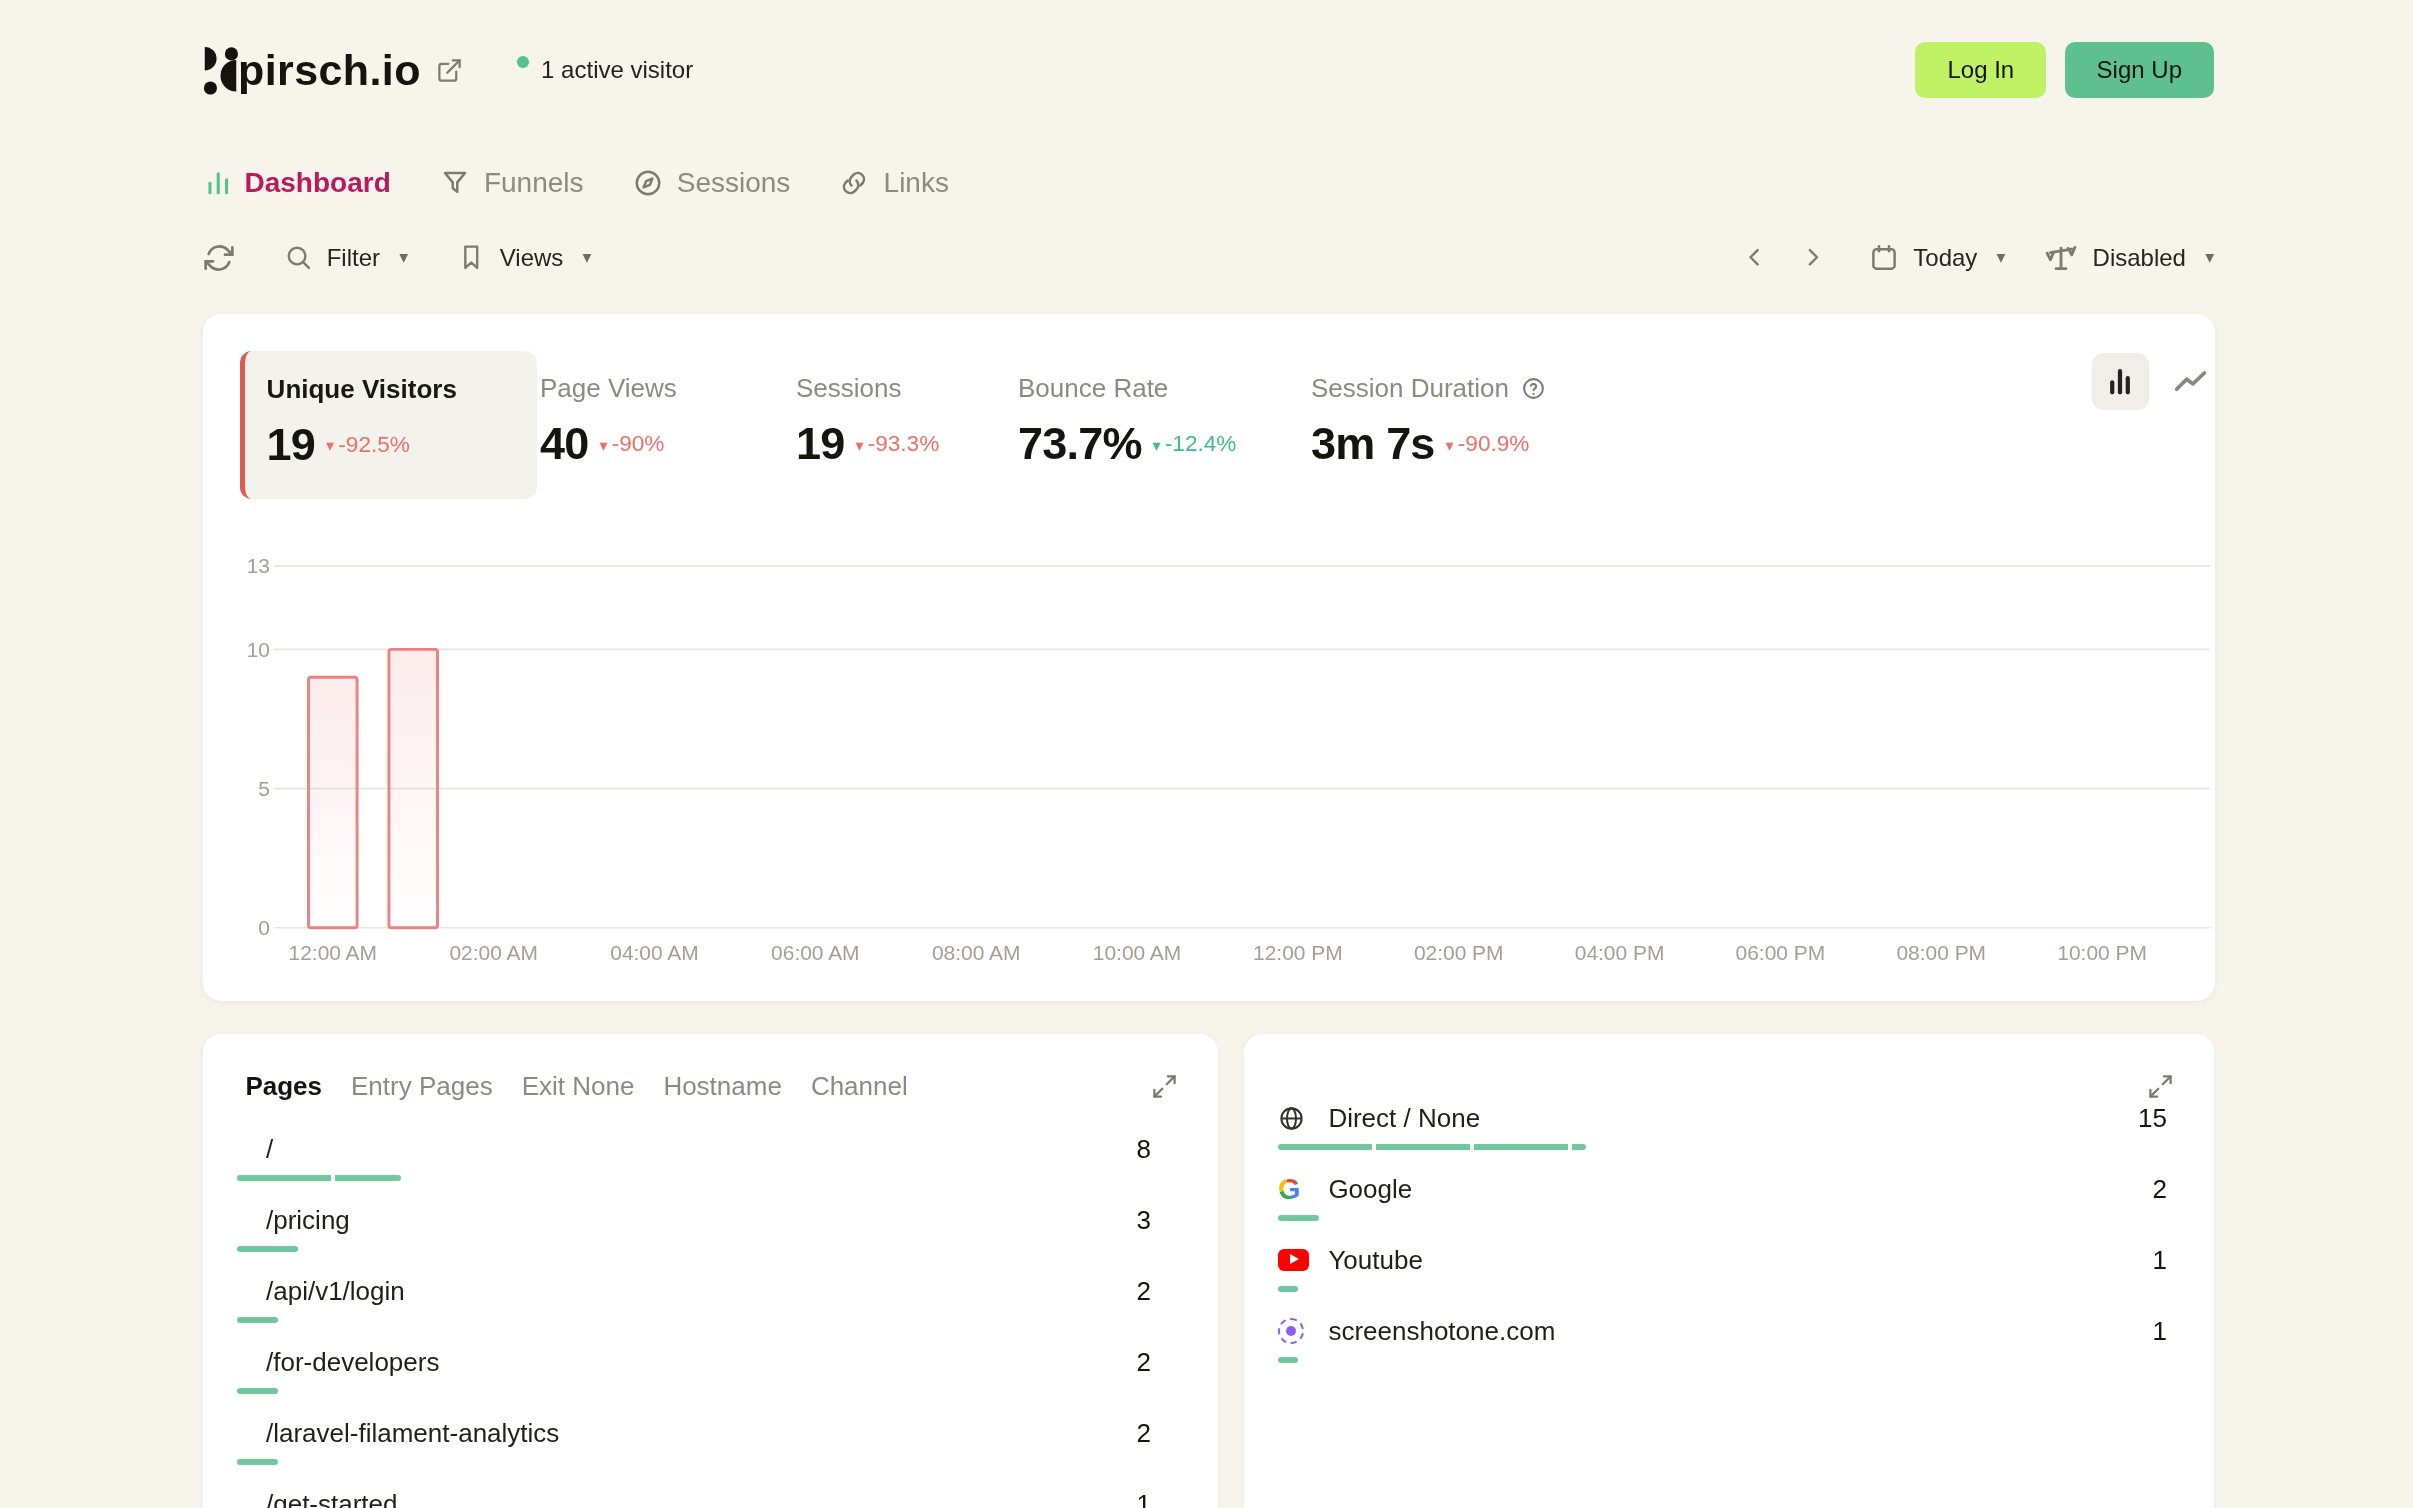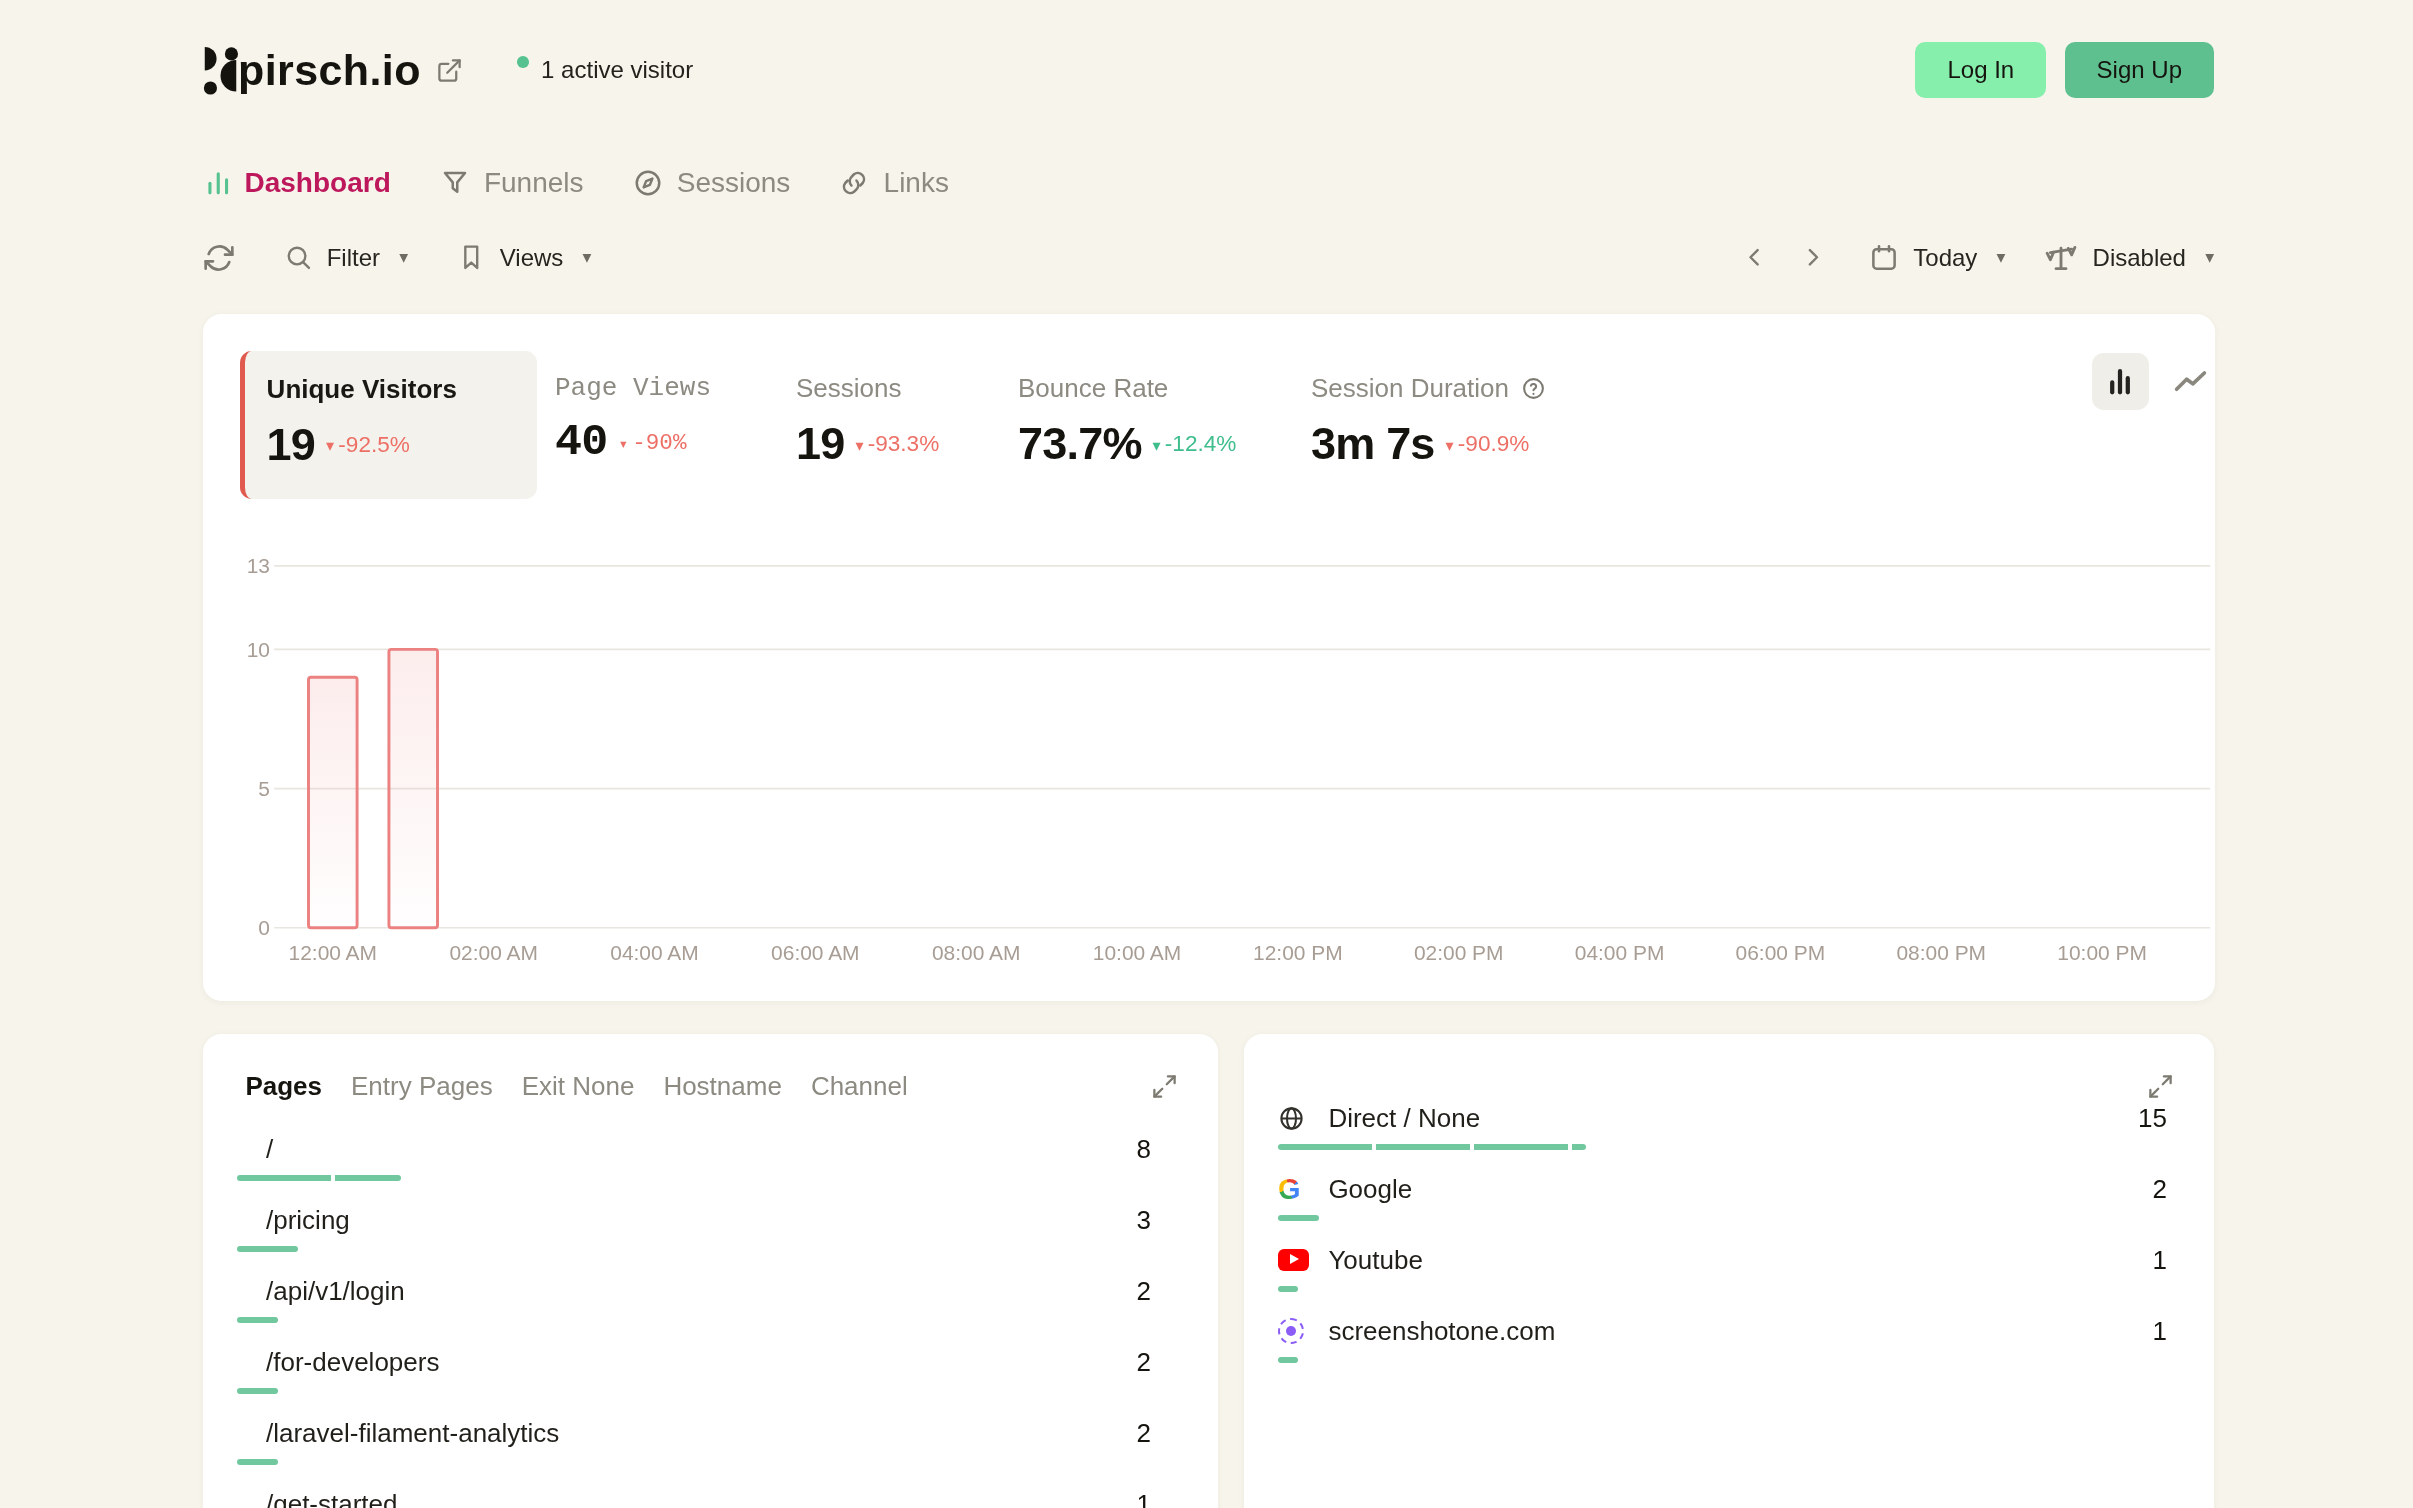--- a/index.html
+++ b/index.html
@@ -11,21 +11,21 @@
   }
   svg.icon{fill:none;stroke:#7d7a71;stroke-width:2;stroke-linecap:round;stroke-linejoin:round;}
   
   .header{position:absolute;left:203px;top:30px;width:2011px;height:80px;display:flex;align-items:center;}
   .brand{font-size:43px;font-weight:700;letter-spacing:0.4px;color:#15140f;}
   .ext-link{margin-left:15px;}
   .visitors{display:flex;align-items:flex-start;gap:12.6px;margin-left:54px;font-size:24px;color:#23221c;}
   .dot{width:11.7px;height:11.7px;border-radius:50%;background:#56c28f;}
   .auth{margin-left:auto;display:flex;gap:18.4px;}
   .btn{font-family:inherit;font-size:24px;padding:14.2px 32px;border-radius:10px;border:none;color:#15140f;cursor:pointer;}
-  .btn-login{background:#86efac;}
+  .btn-login{background:#bef264;}
   .btn-signup{background:#5ec08f;}
   
   .nav{position:absolute;left:204px;top:158px;display:flex;gap:49px;align-items:center;height:50px;}
   .nav-item{display:flex;gap:14.2px;align-items:center;font-size:28px;color:#8d8a82;cursor:pointer;}
   .nav-item.active{color:#be185d;font-weight:700;gap:12px;}
   
   .toolbar{position:absolute;left:203px;top:233px;width:2011px;display:flex;align-items:center;gap:49px;font-size:24px;color:#26251f;height:49px;}
   .tgroup{display:flex;align-items:center;gap:14.2px;cursor:pointer;}
   .caret{font-size:17.6px;color:#6f6c64;margin-left:5px;}
   .toolbar-right{margin-left:auto;display:flex;gap:39px;align-items:center;}
@@ -36,21 +36,21 @@
   .metric{position:absolute;top:22px;}
   .m-label{font-size:26px;color:#8d8a82;display:flex;align-items:center;gap:11.7px;}
   .m-value-row{display:flex;align-items:center;gap:11px;margin-top:14.2px;}
   .m-value{font-size:45px;font-weight:700;color:#15140f;letter-spacing:-0.8px;}
   .m-delta{font-size:22.6px;display:flex;align-items:center;gap:4.2px;font-weight:400;}
   .m-delta .tri{font-size:16px;transform:translateY(0.8px);}
   .m-delta.red{color:#ed7066;}
   .m-delta.green{color:#3ebd8d;}
   .metric.selected{top:0;left:-3.4px;background:#f4f2ed;border-left:5.9px solid #e05a4f;border-radius:11.7px;padding:22.6px 25px 28.5px 22px;width:245px;}
   .metric.selected .m-label{color:#191812;font-weight:700;}
-  .m-pv{left:312px;font-family:Liberation Mono, monospace;} .m-se{left:553px;} .m-br{left:775px;} .m-sd{left:1068px;}
+  .m-pv{left:297px;} .m-se{left:553px;} .m-br{left:775px;} .m-sd{left:1068px;}
   .chart-toggles{position:absolute;top:1.7px;right:-34px;display:flex;align-items:center;gap:23.5px;}
   .toggle-box{width:57px;height:57px;border-radius:11.7px;background:#f0eee9;display:flex;align-items:center;justify-content:center;cursor:pointer;}
   .chart{position:absolute;left:40px;top:220px;}
   
   .card{position:absolute;top:1034px;background:#fff;border-radius:18.4px;height:587px;box-shadow:0 1.7px 6.7px rgba(60,50,25,.05);}
   .card-left{left:203px;width:1015px;}
   .card-right{left:1244px;width:970px;}
   .card-inner{position:relative;padding:37px 67px 0 34px;}
   .card-right .card-inner{padding-right:47px;}
   .tabs{display:flex;gap:29px;font-size:26px;color:#8d8a82;align-items:baseline;padding-left:8.4px;}

